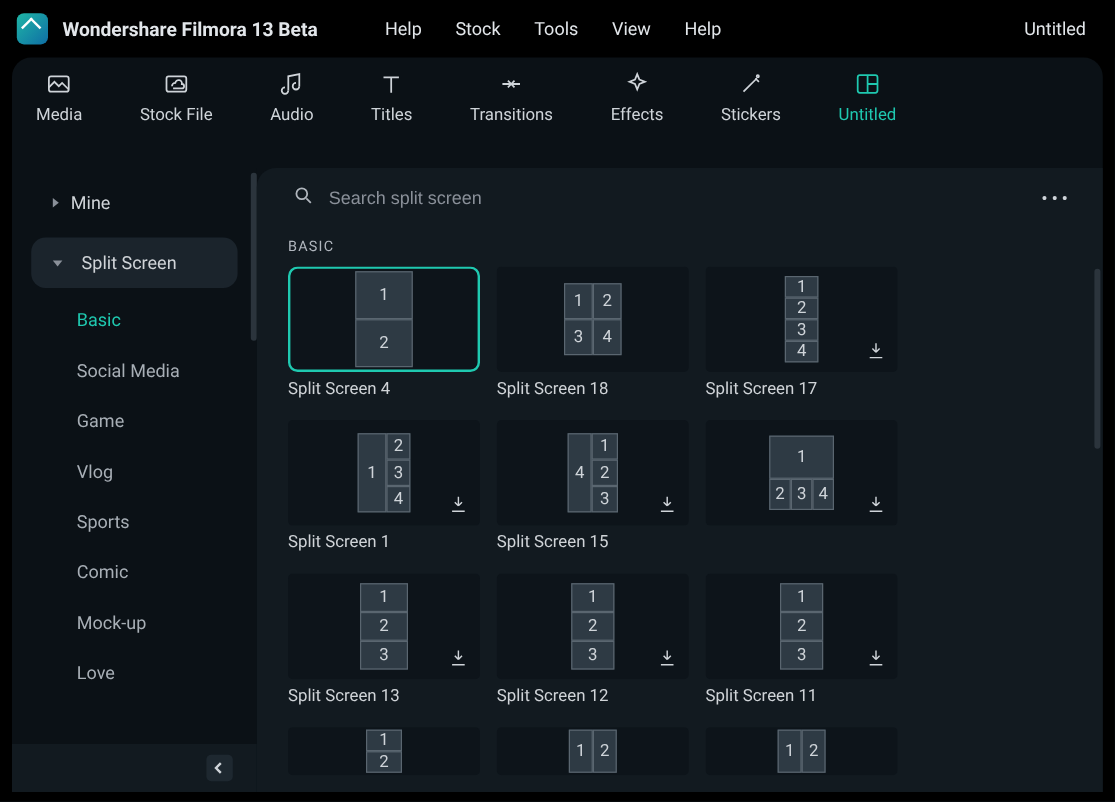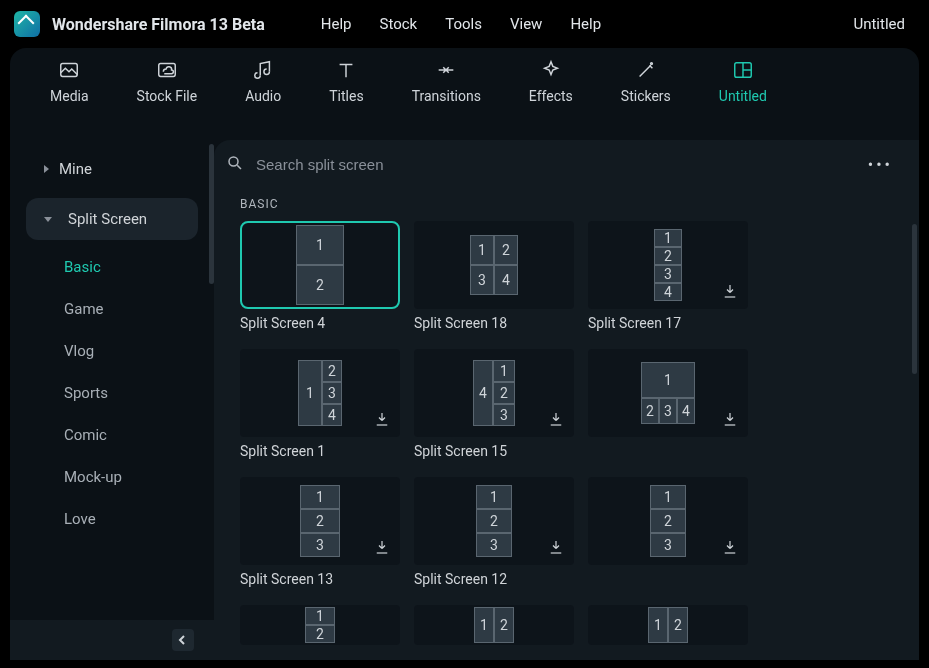--- a/index.html
+++ b/index.html
@@ -43,21 +43,21 @@
   .menu { display: flex; gap: 28px; }
   .menu-item { font-size: 15px; cursor: pointer; }
   .title-spacer { flex: 1; }
   .project-name { font-size: 15px; margin-right: 10px; }
 
   
   .top-tabs {
     display: flex;
     justify-content: flex-start;
     gap: 48px;
-    padding: 10px 0 0 40px;
+    padding: 10px 0 0 20px;
     background: #0b1116;
     border-radius: 16px 16px 0 0;
     margin: 0 10px;
     height: 92px;
   }
   .top-tab {
     display: flex;
     flex-direction: column;
     align-items: center;
     gap: 6px;
@@ -160,21 +160,21 @@
   .main-scroll {
     position: absolute;
     right: 2px; top: 84px;
     width: 5px; height: 150px;
     background: #2b343c;
     border-radius: 3px;
   }
   .search-row {
     display: flex;
     align-items: center;
-    padding: 14px 26px 10px 12px;
+    padding: 14px 26px 10px 30px;
     gap: 12px;
   }
   .search-icon svg { width: 18px; height: 18px; }
   .search-icon circle, .search-icon line { stroke: #b0b6bd; stroke-width: 2; fill: none; }
   .search-input {
     flex: 1;
     background: transparent;
     border: none;
     outline: none;
     color: #d0d4d8;
@@ -328,20 +328,21 @@
       <span>Mine</span>
     </div>
 
     <div class="nav-section expanded">
       <span class="caret down"></span>
       <span>Split Screen</span>
     </div>
 
     <div class="subnav">
       <div class="subnav-item active">Basic</div>
+      <div class="subnav-item">Social Media</div>
       <div class="subnav-item">Game</div>
       <div class="subnav-item">Vlog</div>
       <div class="subnav-item">Sports</div>
       <div class="subnav-item">Comic</div>
       <div class="subnav-item">Mock-up</div>
       <div class="subnav-item">Love</div>
     </div>
 
     <div class="sidebar-footer">
       <div class="collapse-btn">
@@ -490,20 +491,21 @@
           <div class="layout" style="grid-template-rows:repeat(3,24px);grid-template-columns:36px;">
             <div class="cell">1</div>
               <div class="cell">2</div>
               <div class="cell">3</div>
           </div>
           <span class="dl"><svg viewBox="0 0 24 24">
                 <path d="M12 4v10m0 0-4-4m4 4 4-4"></path>
                 <line x1="5" y1="20" x2="19" y2="20"></line>
               </svg></span>
         </div>
+        <div class="card-label">Split Screen 11</div>
       </div>
 
       <div class="card">
         <div class="thumb" style="height:40px;">
           <div class="layout" style="grid-template-rows:18px 18px;grid-template-columns:30px;">
             <div class="cell">1</div>
               <div class="cell">2</div>
           </div>
         </div>
       </div>

